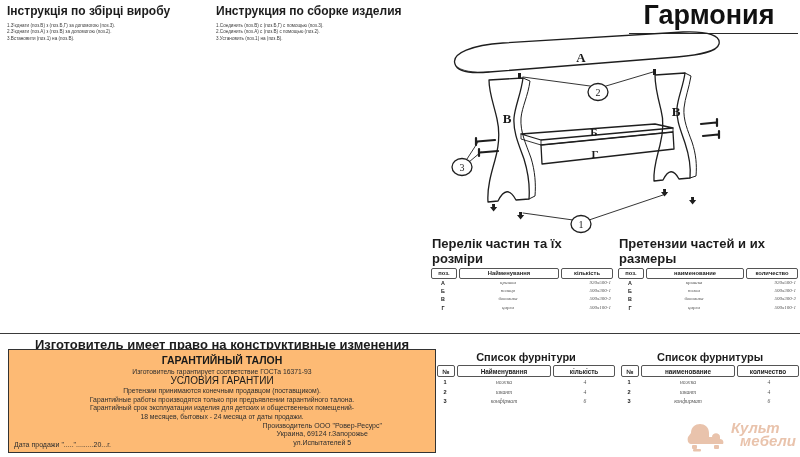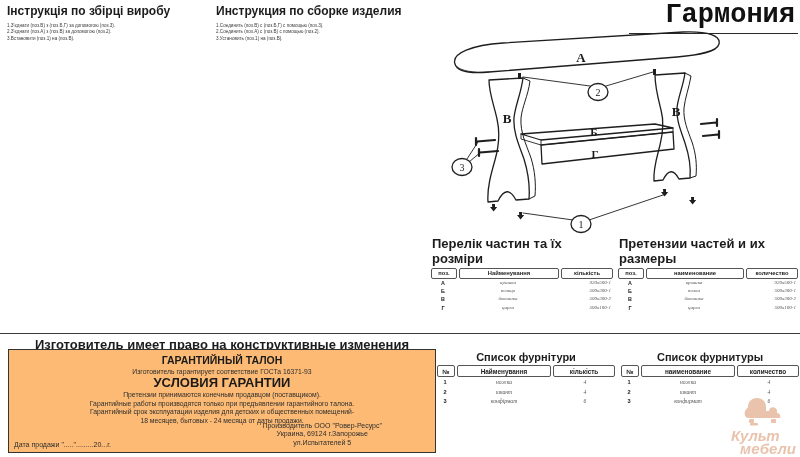--- a/index.html
+++ b/index.html
@@ -8,22 +8,22 @@
     font-family:"Liberation Sans", sans-serif; color:#222; overflow:hidden;border-radius:7px;
   }
   
   .instr { position:absolute; top:4px; }
   #instr-ua { left:7px;  width:205px; }
   #instr-ru { left:216px; width:245px; }
   .instr-heading { font-size:12px; font-weight:700; color:#1c1c1c; }
   .instr-lines { margin-top:5px; font-size:4.6px; line-height:6.4px; color:#3c3c3c; }
   
   .product-title {
-    position:absolute; top:0px; right:5px; width:172px; text-align:right;
-    font-family:Liberation Mono, monospace; font-weight:700; font-size:27px; color:#111;
+    position:absolute; top:0px; right:5px; width:172px; text-align:center;
+    font-family:Liberation Sans, sans-serif; font-weight:700; font-size:27px; color:#111;
   }
   .title-rule { position:absolute; left:629px; top:33px; width:169px; border-top:1.5px solid #2a2a2a; }
   
   .diagram { position:absolute; left:383px; top:28px; }
   .diagram path, .diagram line, .diagram ellipse { vector-effect:non-scaling-stroke; }
   .dia-label { font-family:"Liberation Serif", serif; font-weight:700; fill:#1a1a1a; }
   .dia-num   { font-family:"Liberation Serif", serif; fill:#1a1a1a; }
   
   .pt { position:absolute; top:236px; width:182px; }
   #parts-ua { left:431px; }
@@ -43,36 +43,36 @@
   
   .full-rule { position:absolute; left:0; top:333px; width:800px; border-top:1px solid #3a3a3a; }
   .notice { position:absolute; left:8px; top:337px; width:428px; text-align:center; font-size:13px; font-weight:700; color:#1c1c1c; }
   
   .warranty {
     position:absolute; left:8px; top:349px; width:426px; height:102px;
     border:1.5px solid #333; background:#fdba74;
   }
   .w-title { text-align:center; font-size:10.5px; font-weight:700; margin-top:4px; color:#1a1a1a; }
   .w-gost  { text-align:center; font-size:6.8px; margin-top:2px; color:#2e2e2e; }
-  .w-sub   { text-align:center; font-size:13px; font-weight:700; color:#1a1a1a; }
+  .w-sub   { text-align:center; font-size:10px; font-weight:400; color:#1a1a1a; }
   .w-terms { text-align:center; font-size:6.8px; line-height:8.6px; margin-top:1px; color:#2e2e2e; }
   .w-bottom { position:absolute; left:5px; right:5px; bottom:4px; display:flex; justify-content:space-between; align-items:flex-end; }
   .w-date { font-size:7px; color:#2e2e2e; }
   .w-mfr  { font-size:7px; text-align:center; line-height:8.8px; margin-right:48px; color:#2e2e2e; }
   
   .hw { position:absolute; top:351px; width:178px; }
   #hw-ua { left:437px; } #hw-ru { left:621px; }
   .hw-title { text-align:center; font-size:11px; font-weight:700; color:#1c1c1c; margin-bottom:2px; }
   .hw .t-head .cell { font-size:6.4px; padding:1.5px 0; }
   .c-num { width:16px; } .c-qty2 { width:60px; }
   .hw .t-body .cell { font-size:5.6px; padding-top:1px; }
   .hw .t-body .c-num { font-weight:700; font-family:"Liberation Sans", sans-serif; font-style:normal; color:#222; text-align:center; }
   .hw .t-body .c-qty2 { text-align:center; }
   
-  .logo { position:absolute; right:4px; bottom:2px; display:flex; align-items:center;flex-direction:column; }
+  .logo { position:absolute; right:4px; bottom:2px; display:flex; align-items:center; }
   .logo-text {
     color:#e9c3ac; font-weight:700; font-style:italic; font-size:15px; line-height:13px; margin-left:2px;
   }
   .logo-text .l2 { margin-left:9px; }
 </style>
 </head>
 <body>
 
 <div class="page">
 

